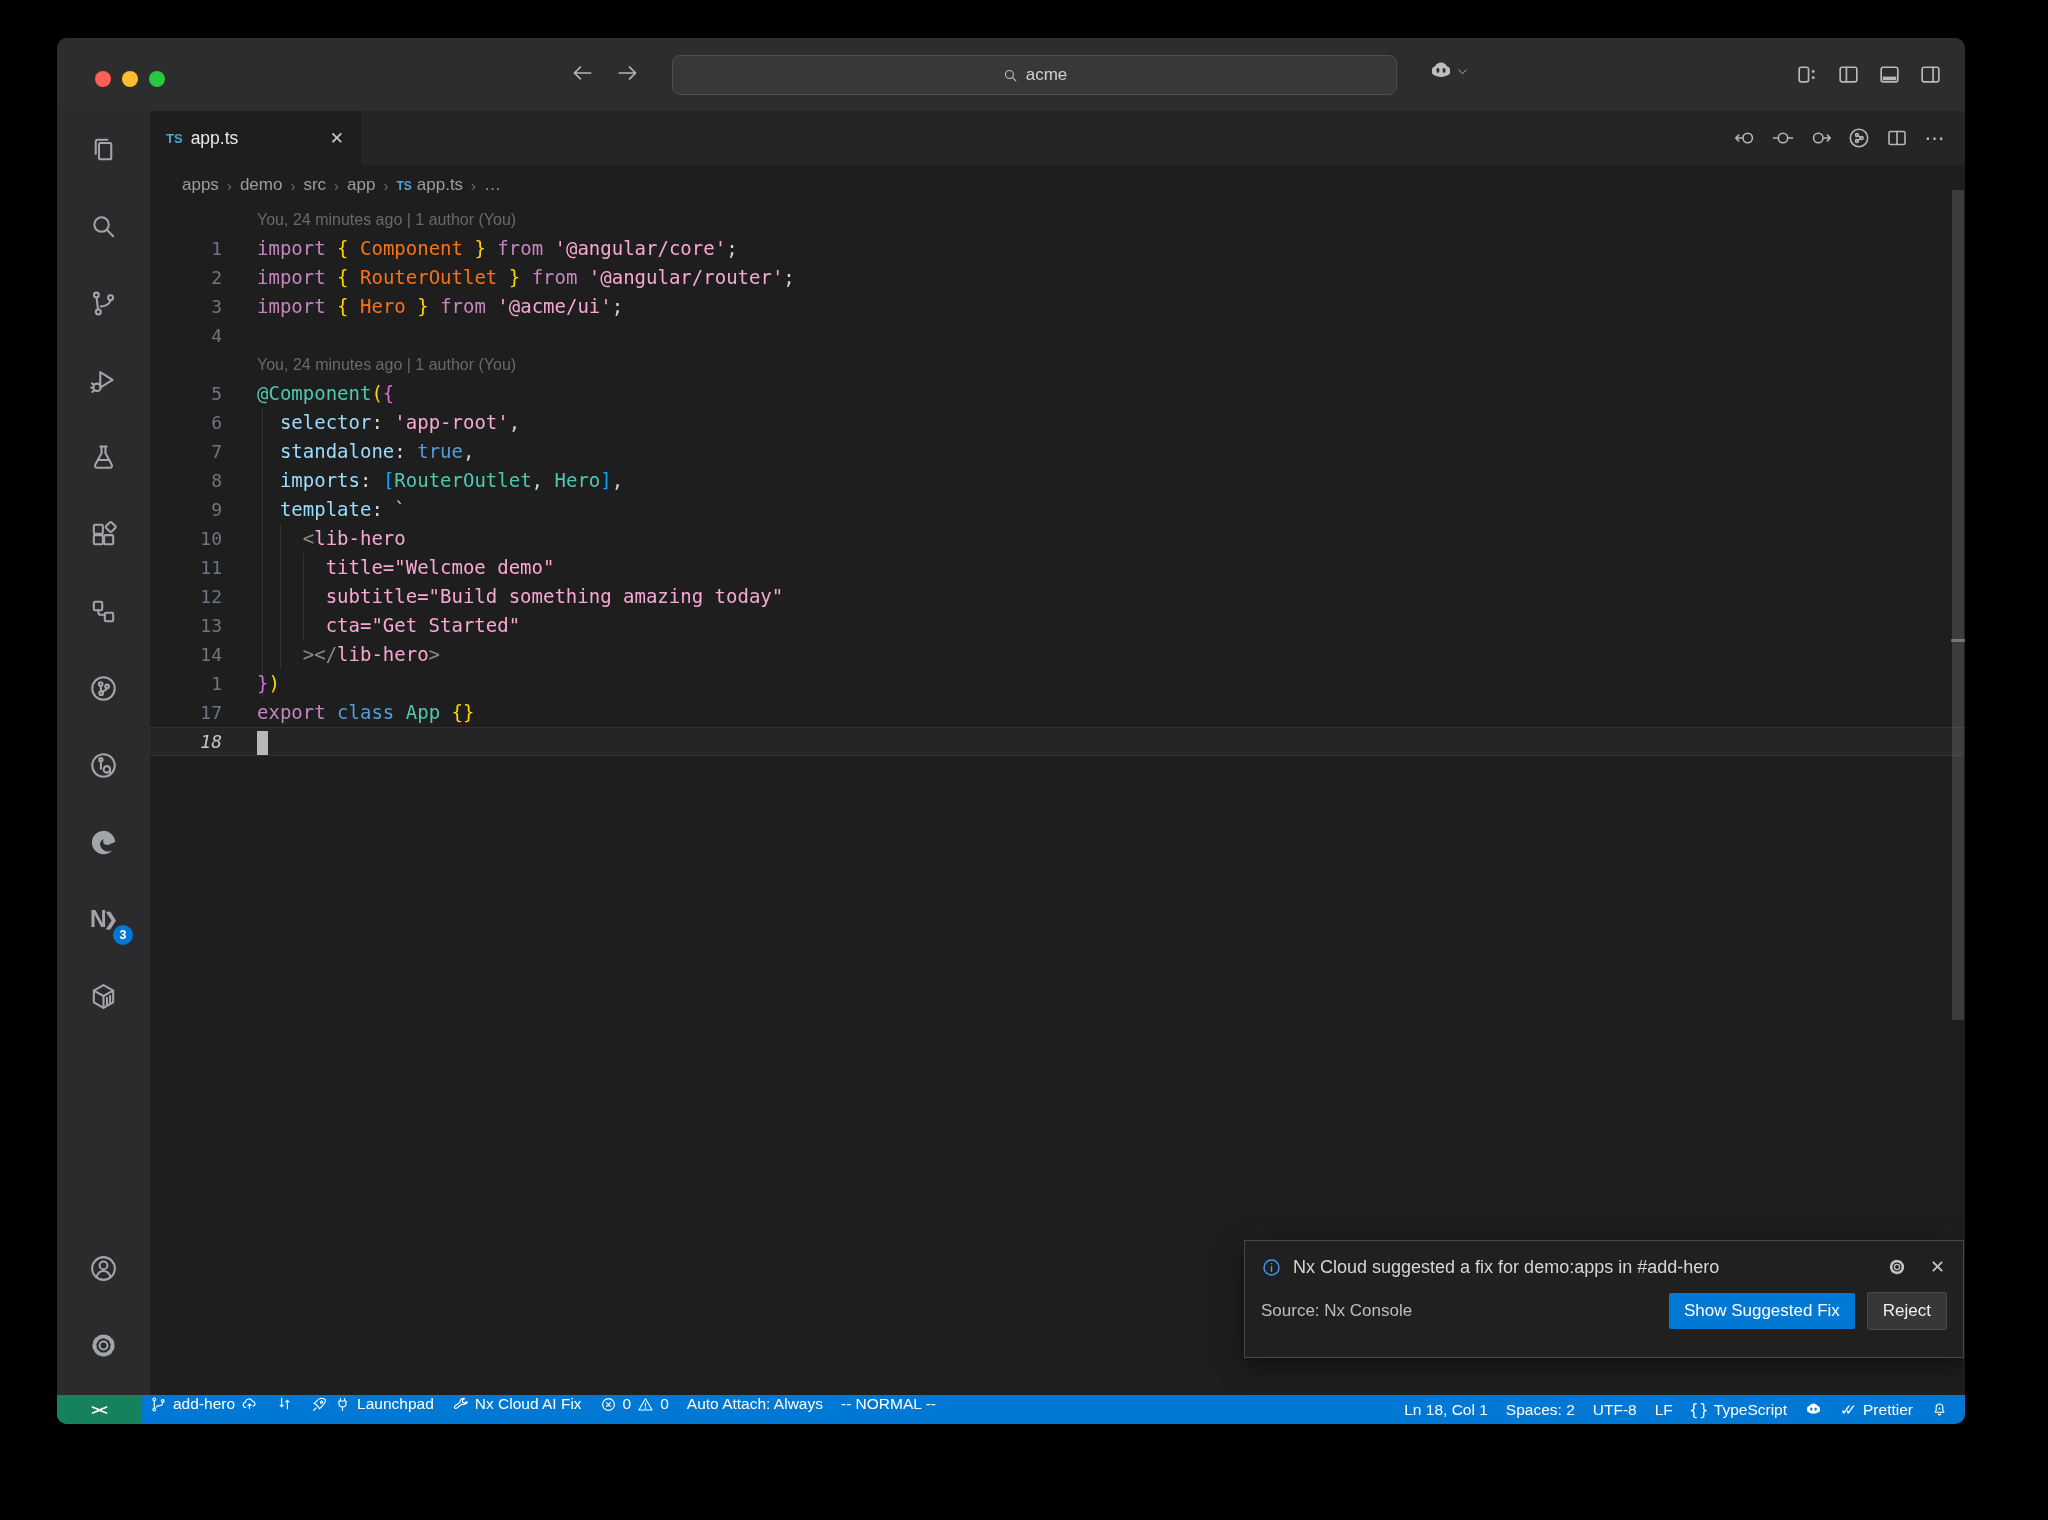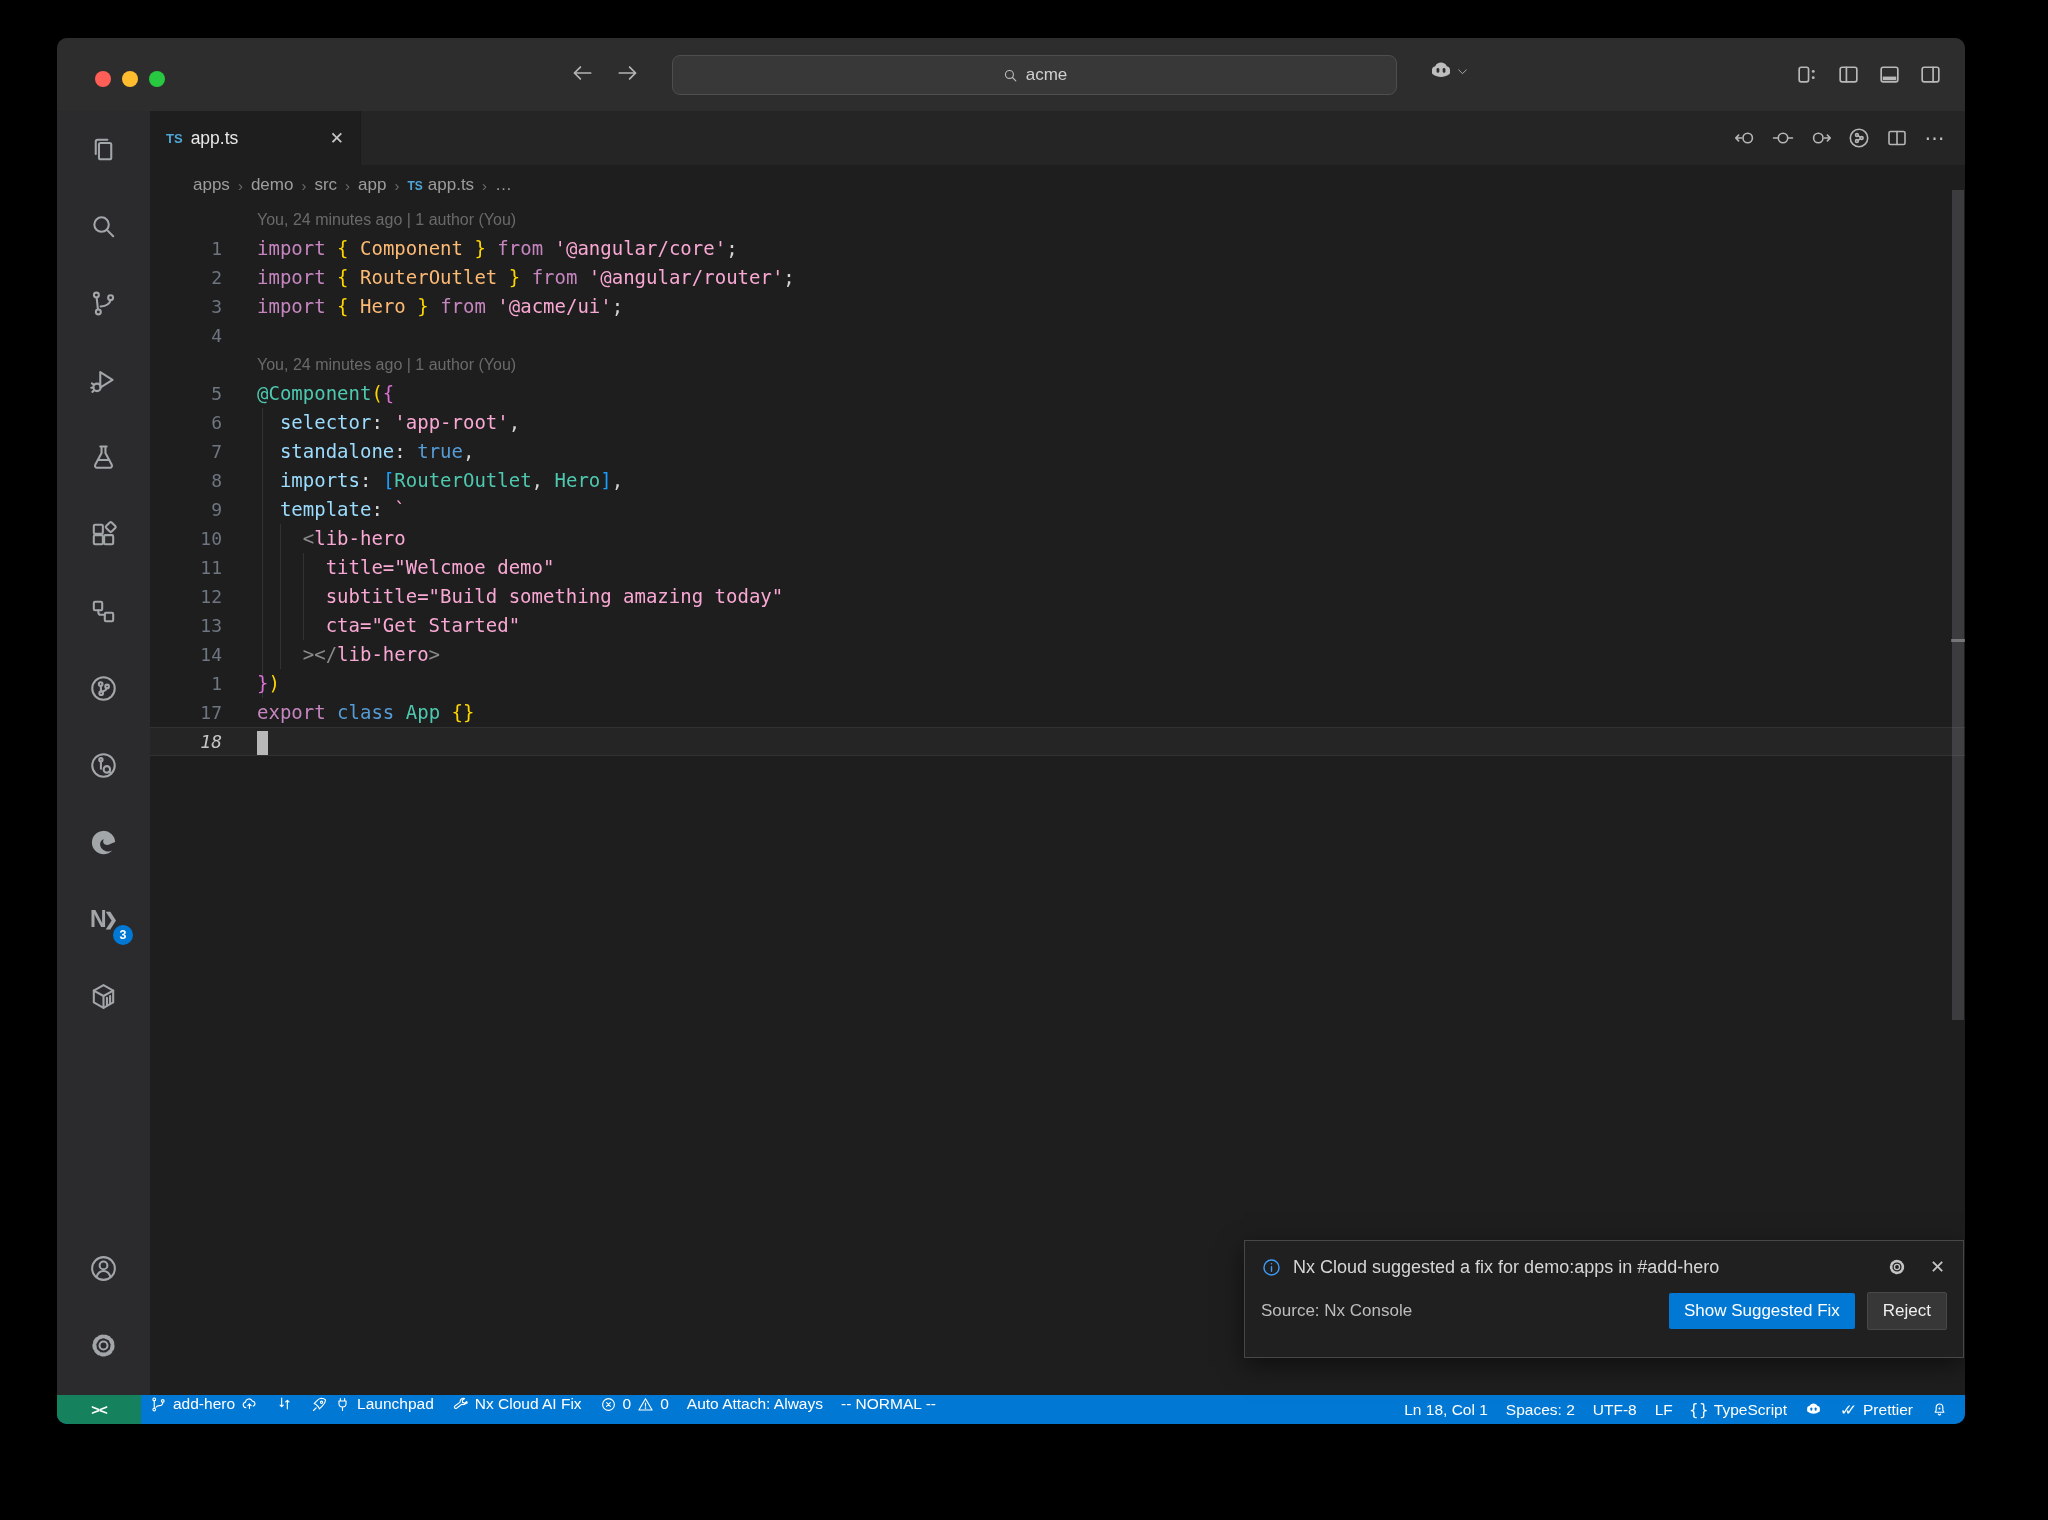--- a/index.html
+++ b/index.html
@@ -38,37 +38,37 @@
   .tab{width:182px;background:#1e1e1e;display:flex;align-items:center;padding:0 12px 0 16px;gap:8px;border-right:1px solid #1b1b1b;cursor:pointer;}
   .ts-badge{color:#4fa6d6;font-weight:700;font-size:13px;font-family:"Liberation Sans",sans-serif;}
   .tab-label{color:#e9e9e9;font-size:17.5px;flex:1;}
   .tab-close{color:#c8c8c8;font-size:17px;padding:2px 4px;border-radius:4px;}
   .tab-spacer{flex:1;}
   .tab-actions{display:flex;align-items:center;gap:14px;padding-right:18px;color:#b6b6b6;}
   .tab-actions .icon{width:24px;height:24px;}
   .tab-actions .dots{font-size:20px;letter-spacing:1px;color:#c0c0c0;}
 
   
-  .breadcrumbs{height:40px;flex:none;background:#1e1e1e;display:flex;align-items:center;padding-left:43px;color:#9d9d9d;font-size:17px;text-align:center;}
+  .breadcrumbs{height:40px;flex:none;background:#1e1e1e;display:flex;align-items:center;padding-left:32px;color:#9d9d9d;font-size:17px;text-align:center;}
   .bc-sep{color:#6d6d6d;margin:0 8px;font-size:15px;}
   .bc-item{cursor:pointer;}
   .breadcrumbs .ts-badge{font-size:12px;margin-right:5px;}
 
   
   .editor{flex:1;position:relative;background:#1e1e1e;overflow:hidden;}
   .rows{position:absolute;top:0;left:0;right:0;}
   .row{display:flex;height:29px;align-items:center;position:relative;}
   .row.active{background:rgba(255,255,255,.035);box-shadow:inset 0 1px 0 rgba(255,255,255,.06), inset 0 -1px 0 rgba(255,255,255,.06);}
   .gutter{width:107px;flex:none;text-align:right;padding-right:35px;box-sizing:border-box;font-family:"DejaVu Sans Mono",monospace;font-size:18px;color:#6e7681;}
   .row.active .gutter{color:#c6c6c6;font-style:italic;}
   .codeline{white-space:pre;font-family:"DejaVu Sans Mono",monospace;font-size:19px;line-height:29px;}
   .blameline{font-family:"Liberation Sans",sans-serif;font-size:16px;color:#6a6a6a;cursor:pointer;}
   .cursor-block{display:inline-block;width:11px;height:24px;background:#b8b8b8;vertical-align:middle;}
   .tk-kw{color:#C586C0}.tk-b1{color:#FFD700}.tk-b2{color:#DA70D6}.tk-b3{color:#179FFF}
-  .tk-imp{color:#fdba74}.tk-prop{color:#9CDCFE}.tk-teal{color:#4EC9B0}.tk-str{color:#f9a8d4}
+  .tk-imp{color:#f97316}.tk-prop{color:#9CDCFE}.tk-teal{color:#4EC9B0}.tk-str{color:#f9a8d4}
   .tk-pun{color:#D4D4D4}.tk-gray{color:#8a8a8a}.tk-kb{color:#569CD6}.tk-def{color:#D4D4D4}
   .iguide{position:absolute;width:1px;background:#323232;}
 
   .scrollbar{position:absolute;top:54px;right:0;bottom:0;width:14px;}
   .sb-thumb{position:absolute;top:25px;right:1px;width:12px;height:830px;background:rgba(125,125,130,.32);}
   .sb-divider{position:absolute;top:474px;right:0;width:14px;height:3px;background:rgba(190,190,195,.45);}
 
   
   .toast{position:absolute;right:1px;bottom:37px;width:720px;height:118px;background:#202021;border:1px solid #474747;box-sizing:border-box;box-shadow:0 8px 24px rgba(0,0,0,.5);display:flex;flex-direction:column;}
   .toast-top{display:flex;align-items:center;gap:11px;padding:15px 16px 4px 16px;}

